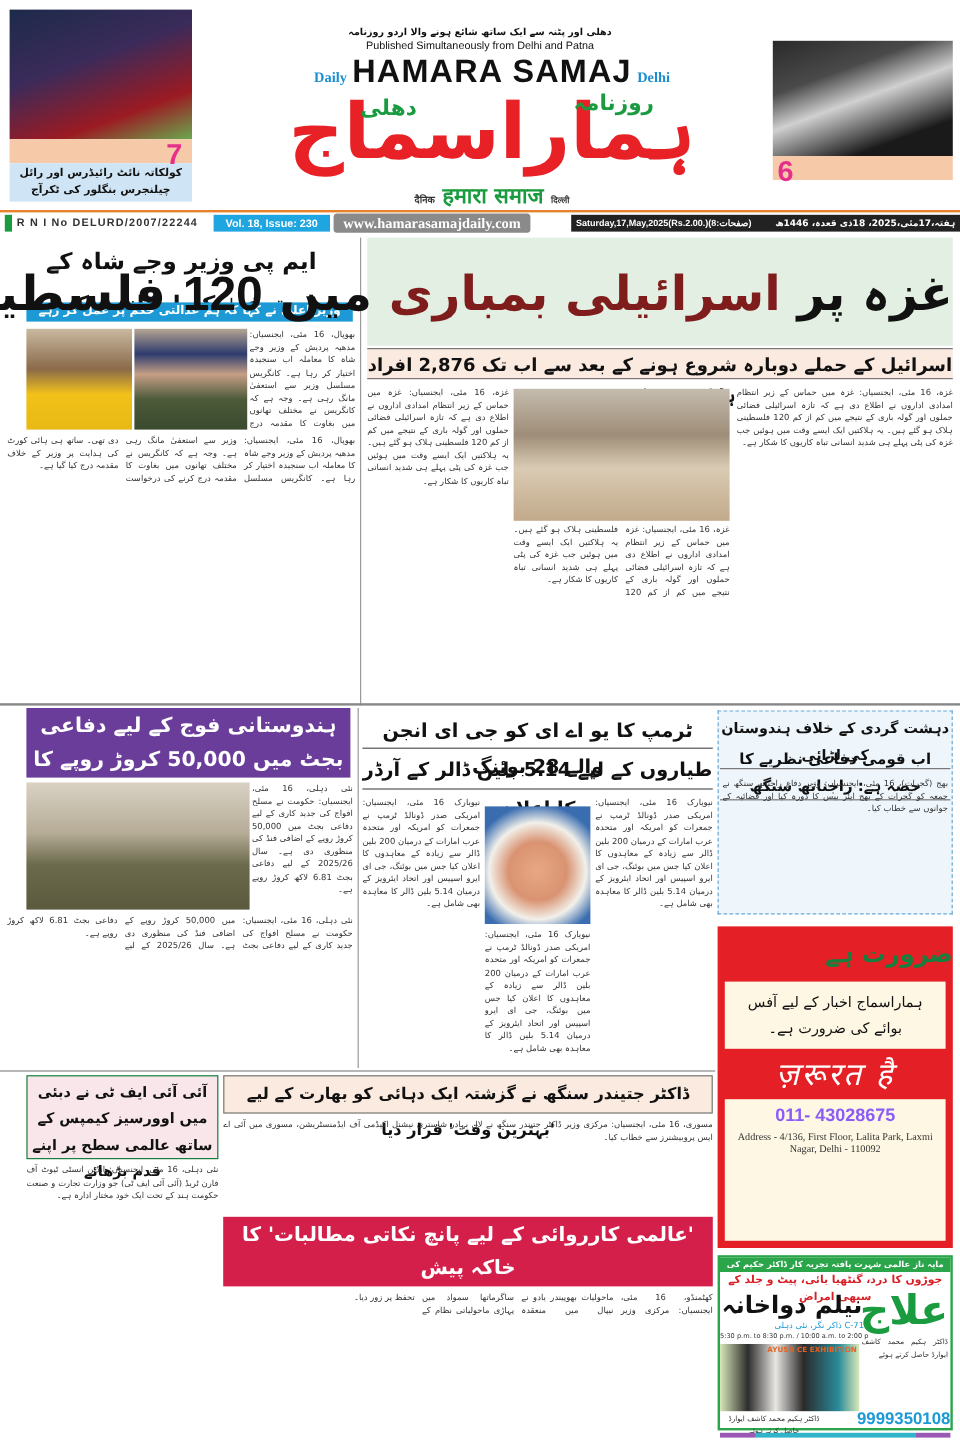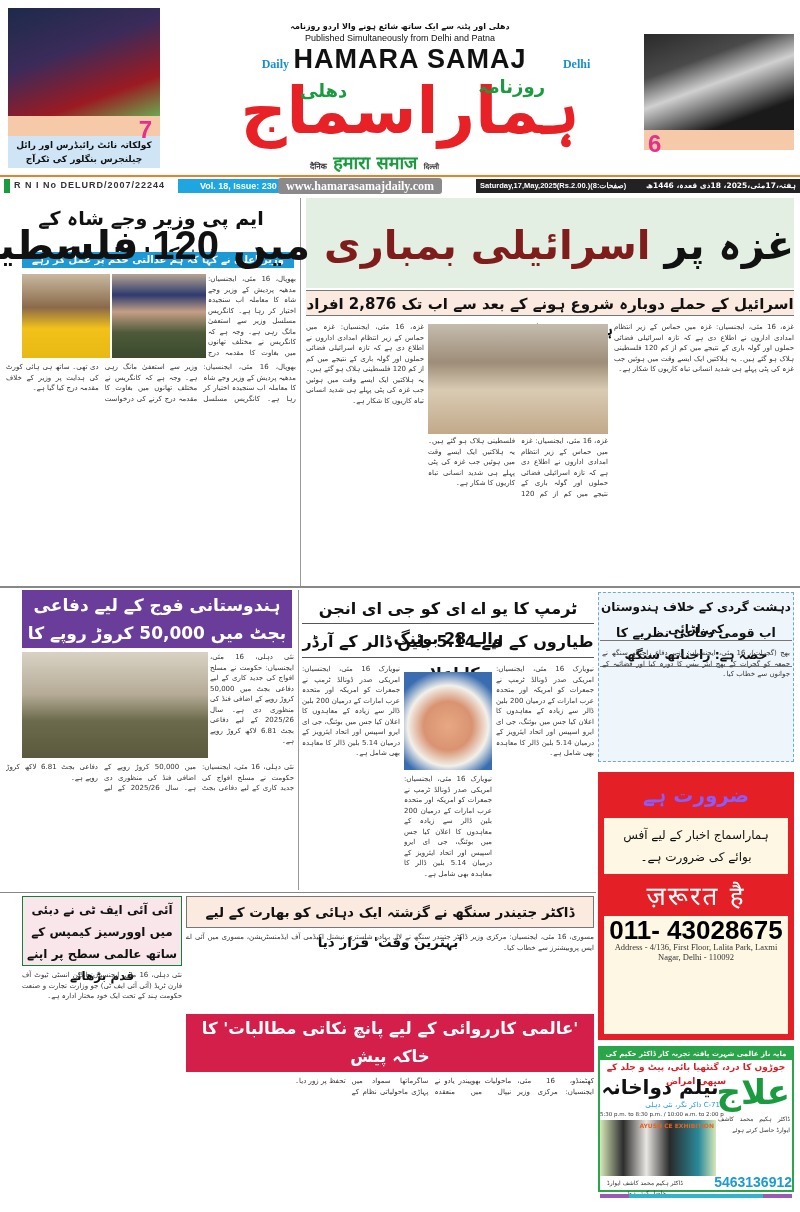--- a/index.html
+++ b/index.html
@@ -7,29 +7,29 @@
   .abs { position: absolute; }
   .urdu { direction: rtl; font-family: "DejaVu Sans", sans-serif; }
   .body-text { font-size: 7px; line-height: 10.5px; color: #333; direction: rtl; text-align: justify; overflow: hidden; }
   .photo { background: linear-gradient(135deg, #8a7a66 0%, #b7a68c 40%, #6d6255 100%); }
   .rule { background: #999; }
 
   
   .tagline-urdu { left: 250px; top: 22px; width: 300px; text-align: center; font-size: 8px; font-weight: bold; }
   .tagline-en { left: 250px; top: 33px; width: 300px; text-align: center; font-size: 9px; font-family: "Liberation Sans", sans-serif; }
   .mast-en { left: 210px; top: 44px; width: 400px; text-align: center; font-family: "Liberation Sans", sans-serif; }
-  .mast-en .side { color: #1b8ed0; font-family: "Liberation Serif", serif; font-weight: bold; font-size: 12px; margin-left: 32px; }
+  .mast-en .side { color: #1b8ed0; font-family: "Liberation Serif", serif; font-weight: bold; font-size: 12px; }
   .mast-en .main { font-weight: 900; font-size: 27px; letter-spacing: 1px; color: #111; }
   .mast-urdu { left: 215px; top: 72px; width: 390px; height: 78px; text-align: center; color: #e82127; font-size: 64px; font-weight: bold; line-height: 78px; direction: rtl; }
   .mast-urdu-small { color: #1a9b3f; font-size: 18px; font-weight: bold; position: absolute; }
-  .mast-hindi { left: 310px; top: 150px; width: 200px; color: #1a9b3f; font-weight: bold; font-size: 18px; }
+  .mast-hindi { left: 310px; top: 150px; width: 200px; text-align: center; color: #1a9b3f; font-weight: bold; font-size: 18px; }
   .promo-num { font-size: 24px; font-weight: 900; color: #e62e8b; font-family: "Liberation Sans", sans-serif; }
   .promo-cap { background: #cfe5f5; font-size: 9px; font-weight: bold; text-align: center; line-height: 14px; padding: 2px 0; }
   .rni { left: 14px; top: 180px; font-size: 9px; font-weight: bold; color: #333; font-family: "Liberation Sans", sans-serif; letter-spacing: 1px; }
-  .vol { left: 178px; top: 179px; height: 14px; padding: 0 22px; background: #1fa5e0; color: #fff; font-size: 9px; font-weight: bold; line-height: 14px; font-family: "Liberation Sans", sans-serif; }
+  .vol { left: 178px; top: 179px; height: 14px; padding: 0 10px; background: #1fa5e0; color: #fff; font-size: 9px; font-weight: bold; line-height: 14px; font-family: "Liberation Sans", sans-serif; }
   .web { left: 278px; top: 178px; height: 16px; padding: 0 8px; background: #8a8a8a; color: #fff; font-size: 12px; font-weight: bold; line-height: 16px; font-family: "Liberation Serif", serif; border-radius: 3px; }
   .date { left: 476px; top: 179px; width: 324px; height: 14px; background: #222; color: #fff; font-size: 7.5px; font-weight: bold; line-height: 14px; padding: 0 4px; font-family: "Liberation Sans", sans-serif; display: flex; justify-content: space-between; }
 
   .section-head { font-weight: bold; text-align: center; }
   .banner-purple { background: #6a3d9a; color: #fff; }
   .banner-blue { background: #1d9ad6; color: #fff; }
   .banner-red { background: #d51f4b; color: #fff; }
 
   .ad-red { background: #e41f25; }
   .ad-cream { background: #fdf7e3; }
@@ -118,25 +118,25 @@
 <div class="abs photo" style="left:404px;top:672px;width:88px;height:98px;background:radial-gradient(circle at 50% 55%,#e8a882 0%,#d99372 35%,#f2f0ea 58%,#3a6db0 80%);"></div>
 <div class="abs body-text" style="left:404px;top:774px;width:88px;height:114px;">نیویارک 16 مئی، ایجنسیاں: امریکی صدر ڈونالڈ ٹرمپ نے جمعرات کو امریکہ اور متحدہ عرب امارات کے درمیان 200 بلین ڈالر سے زیادہ کے معاہدوں کا اعلان کیا جس میں بوئنگ، جی ای ایرو اسپیس اور اتحاد ایئرویز کے درمیان 5.14 بلین ڈالر کا معاہدہ بھی شامل ہے۔</div>
 <div class="abs body-text" style="left:496px;top:664px;width:98px;height:224px;">نیویارک 16 مئی، ایجنسیاں: امریکی صدر ڈونالڈ ٹرمپ نے جمعرات کو امریکہ اور متحدہ عرب امارات کے درمیان 200 بلین ڈالر سے زیادہ کے معاہدوں کا اعلان کیا جس میں بوئنگ، جی ای ایرو اسپیس اور اتحاد ایئرویز کے درمیان 5.14 بلین ڈالر کا معاہدہ بھی شامل ہے۔</div>
 
 <div class="abs" style="left:598px;top:592px;width:196px;height:170px;border:1px dashed #6aa9d5;background:#eef6fc;"></div>
 <div class="abs urdu" style="left:600px;top:596px;width:192px;font-size:12px;font-weight:bold;text-align:center;line-height:22px;border-bottom:1px solid #777;">دہشت گردی کے خلاف ہندوستان کی لڑائی</div>
 <div class="abs urdu" style="left:600px;top:622px;width:192px;font-size:12.5px;font-weight:bold;text-align:center;line-height:22px;border-bottom:1px solid #777;">اب قومی دفاعی نظریے کا حصہ ہے: راجناتھ سنگھ</div>
 <div class="abs body-text" style="left:602px;top:648px;width:188px;height:110px;">بھج (گجرات)، 16 مئی، ایجنسیاں: وزیر دفاع راجناتھ سنگھ نے جمعہ کو گجرات کے بھج ایئر بیس کا دورہ کیا اور فضائیہ کے جوانوں سے خطاب کیا۔</div>
 
 <div class="abs ad-red" style="left:598px;top:772px;width:196px;height:268px;"></div>
-<div class="abs urdu" style="left:598px;top:778px;width:196px;text-align:center;color:#8b5cf6;font-size:20px;font-weight:bold;line-height:34px;">ضرورت ہے</div>
+<div class="abs urdu" style="left:598px;top:778px;width:196px;color:#15803d;font-size:20px;font-weight:bold;line-height:34px;">ضرورت ہے</div>
 <div class="abs ad-cream urdu" style="left:604px;top:818px;width:184px;height:56px;font-size:12px;text-align:center;line-height:22px;padding:6px 8px;">ہماراسماج اخبار کے لیے آفس بوائے کی ضرورت ہے۔</div>
-<div class="abs" style="left:598px;top:878px;width:196px;text-align:center;color:#fff;font-size:26px;line-height:36px;letter-spacing:2px;">ज़रूरत है</div>
+<div class="abs" style="left:598px;top:878px;width:196px;text-align:center;color:#fff;font-size:26px;line-height:36px;letter-spacing:2px;font-style:italic;">ज़रूरत है</div>
 <div class="abs ad-cream" style="left:604px;top:916px;width:184px;height:118px;padding:2px 4px;text-align:center;">
-  <div style="font-family:'Liberation Sans',sans-serif;font-weight:900;font-size:26px;line-height:24px;color:#000000;">011- 43028675</div>
+  <div style="font-family:'Liberation Sans',sans-serif;font-weight:900;font-size:15px;line-height:24px;color:#8b5cf6;">011- 43028675</div>
   <div style="font-family:'Liberation Serif',serif;font-size:8.5px;line-height:10px;color:#333;">Address - 4/136, First Floor, Lalita Park, Laxmi Nagar, Delhi - 110092</div>
 </div>
 
 <div class="abs" style="left:0;top:892px;width:596px;height:1px;background:#888;"></div>
 
 <div class="abs urdu" style="left:186px;top:896px;width:408px;height:32px;background:#fbeadf;border:1px solid #777;font-size:13.5px;font-weight:bold;text-align:center;line-height:30px;">ڈاکٹر جتیندر سنگھ نے گزشتہ ایک دہائی کو بھارت کے لیے 'بہترین وقت' قرار دیا</div>
 <div class="abs body-text" style="left:186px;top:932px;width:408px;height:80px;column-count:1;">مسوری، 16 مئی، ایجنسیاں: مرکزی وزیر ڈاکٹر جتیندر سنگھ نے لال بہادر شاستری نیشنل اکیڈمی آف ایڈمنسٹریشن، مسوری میں آئی اے ایس پروبیشنرز سے خطاب کیا۔</div>
 
 <div class="abs urdu" style="left:22px;top:896px;width:160px;height:70px;background:#f9e6ea;border:1px solid #15803d;font-size:12px;font-weight:bold;text-align:center;line-height:22px;padding:2px;">آئی آئی ایف ٹی نے دبئی میں اوورسیز کیمپس کے ساتھ عالمی سطح پر اپنے قدم بڑھائے</div>
 <div class="abs body-text" style="left:22px;top:970px;width:160px;height:236px;">نئی دہلی، 16 مئی، ایجنسیاں: انڈین انسٹی ٹیوٹ آف فارن ٹریڈ (آئی آئی ایف ٹی) جو وزارت تجارت و صنعت حکومت ہند کے تحت ایک خود مختار ادارہ ہے۔</div>
@@ -151,14 +151,14 @@
 <div class="abs urdu" style="left:600px;top:1060px;width:192px;font-size:9px;color:#d81f26;font-weight:bold;text-align:center;line-height:14px;">جوڑوں کا درد، گنٹھیا بائی، پیٹ و جلد کے سبھی امراض</div>
 <div class="abs urdu" style="left:600px;top:1074px;width:120px;font-size:20px;font-weight:900;text-align:center;line-height:26px;">نیلم دواخانہ</div>
 <div class="abs urdu" style="left:724px;top:1072px;width:66px;font-size:34px;color:#1a9b3f;font-weight:bold;text-align:center;line-height:40px;">علاج</div>
 <div class="abs urdu" style="left:600px;top:1100px;width:120px;font-size:7px;color:#1d9ad6;line-height:10px;">C-71 ذاکر نگر، نئی دہلی</div>
 <div class="abs" style="left:600px;top:1110px;width:124px;font-size:5.5px;color:#333;text-align:left;line-height:9px;white-space:nowrap;overflow:hidden;">5:30 p.m. to 8:30 p.m. / 10:00 a.m. to 2:00 p.m.</div>
 <div class="abs photo" style="left:600px;top:1120px;width:116px;height:56px;background:linear-gradient(90deg,#d8e8b8 0%,#2d2d2d 20%,#e8e6e2 40%,#2a2a2a 60%,#2a8a9a 85%,#d8e8b8 100%);">
   <span style="position:absolute;right:2px;top:2px;font-size:6px;color:#e7621f;font-weight:bold;">AYUSH CE EXHIBITION</span>
 </div>
 <div class="abs body-text" style="left:718px;top:1114px;width:72px;height:60px;font-size:6px;">ڈاکٹر ہکیم محمد کاشف ایوارڈ حاصل کرتے ہوئے</div>
 <div class="abs urdu" style="left:600px;top:1178px;width:90px;font-size:6px;text-align:center;line-height:10px;color:#333;">ڈاکٹر ہکیم محمد کاشف ایوارڈ حاصل کرتے ہوئے</div>
-<div class="abs" style="left:712px;top:1174px;width:80px;font-family:'Liberation Sans',sans-serif;font-weight:900;font-size:14px;color:#1d9ad6;text-align:right;line-height:16px;">5463136912</div>
+<div class="abs" style="left:712px;top:1174px;width:80px;font-family:'Liberation Sans',sans-serif;font-weight:900;font-size:14px;color:#1d9ad6;text-align:right;line-height:16px;">9999350108</div>
 <div class="abs" style="left:600px;top:1194px;width:192px;height:4px;background:linear-gradient(90deg,#9b59b6 0 15%,#31b3c9 15% 85%,#9b59b6 85%);"></div>
 
 </body></html>

